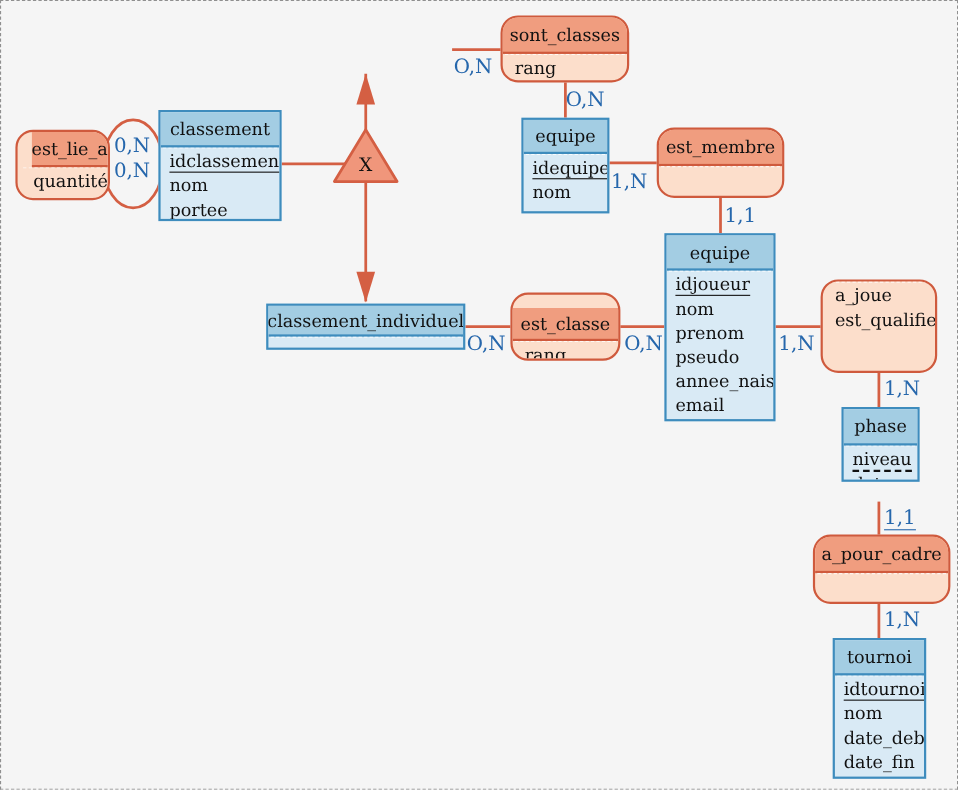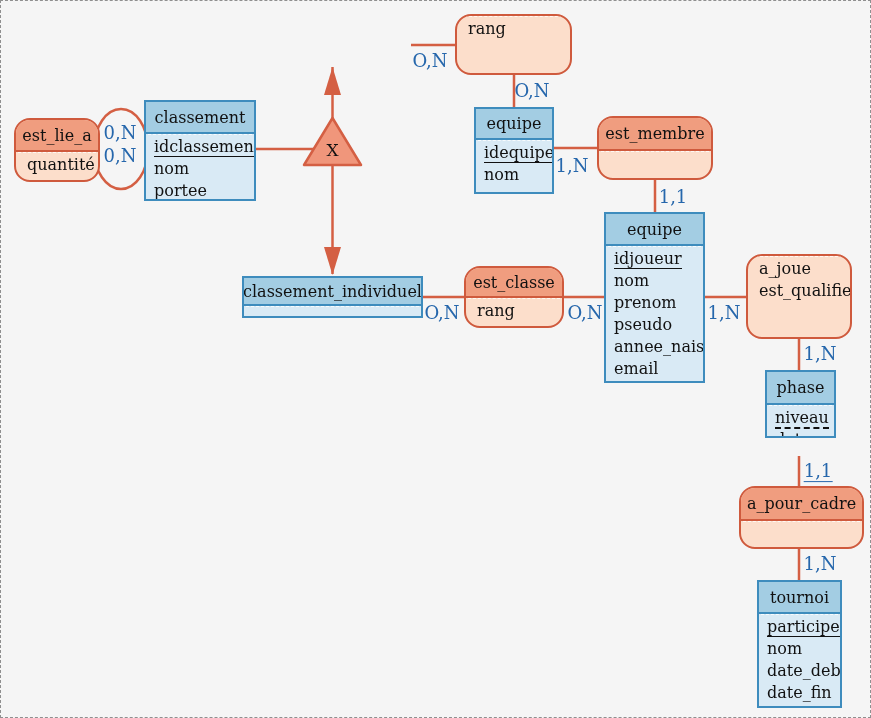--- a/index.html
+++ b/index.html
@@ -134,43 +134,44 @@
     <div class="box entity" style="left: 764px; top: 369px; width: 71px; height: 68px;">
       <div class="box-header" style="flex-basis: 31px;">phase</div>
       <div class="box-body">
         <div class="attr-row"><span class="u-dashed">niveau</span></div>
         <div class="attr-row"><span>date_p</span></div>
       </div>
     </div>
     <div class="box entity" style="left: 756px; top: 579px; width: 85px; height: 128px;">
       <div class="box-header" style="flex-basis: 30px;">tournoi</div>
       <div class="box-body">
-        <div class="attr-row"><span class="u-solid">participe</span></div>
+        <div class="attr-row"><span class="u-solid">idtournoi</span></div>
         <div class="attr-row"><span>nom</span></div>
         <div class="attr-row"><span>date_deb</span></div>
         <div class="attr-row"><span>date_fin</span></div>
       </div>
     </div>
-    <div class="box relation" style="left: 13px; top: 117px; width: 86px; height: 64px;">
+    <div class="box relation" style="left: 13px; top: 117px; width: 86px; height: 64px; align-items: flex-end;">
       <div class="box-header" style="flex-basis: 30px;">est_lie_a</div>
       <div class="box-body">
         <div class="attr-row"><span>quantité</span></div>
       </div>
     </div>
     <div class="box relation" style="left: 454px; top: 13px; width: 117px; height: 61px;">
+      <div class="box-header" style="flex-basis: 31px;">sont_classes</div>
       <div class="box-body">
         <div class="attr-row"><span>rang</span></div>
       </div>
     </div>
     <div class="box relation" style="left: 596px; top: 115px; width: 116px; height: 64px;">
       <div class="box-header" style="flex-basis: 31px;">est_membre</div>
       <div class="box-body"></div>
     </div>
     <div class="box relation" style="left: 463px; top: 265px; width: 100px; height: 62px;">
-      <div class="box-header" style="flex-basis: 28px;">est_classe</div>
+      <div class="box-header" style="flex-basis: 28px; margin-top: 12px;">est_classe</div>
       <div class="box-body">
         <div class="attr-row"><span>rang</span></div>
       </div>
     </div>
     <div class="box relation" style="left: 745px; top: 253px; width: 106px; height: 85px;">
       <div class="box-body">
         <div class="attr-row"><span>a_joue</span></div>
         <div class="attr-row"><span>est_qualifie</span></div>
       </div>
     </div>

